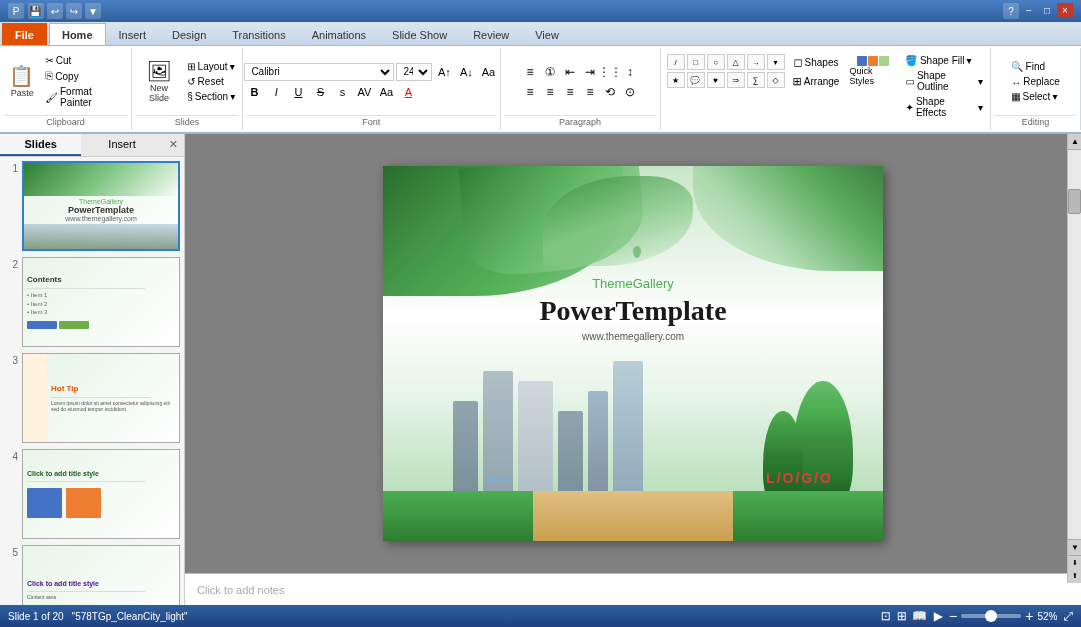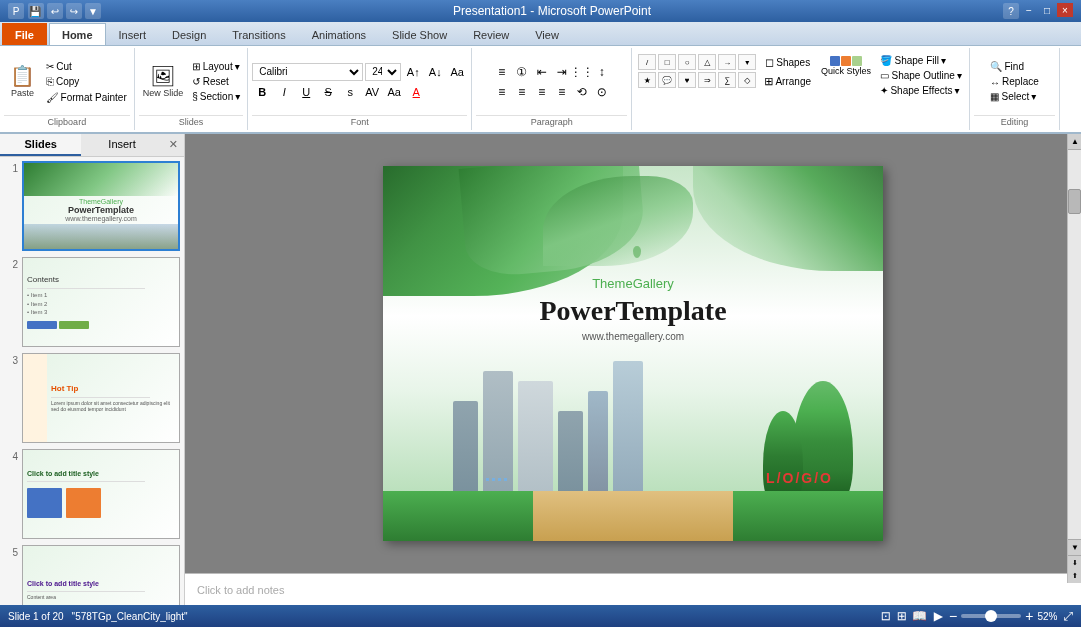--- a/index.html
+++ b/index.html
@@ -273,21 +273,21 @@
     .font-row { display: flex; align-items: center; gap: 2px; }
     .font-select {
       border: 1px solid #ccc;
       font-size: 10px;
       padding: 1px 2px;
       height: 18px;
       background: white;
       cursor: pointer;
     }
     .font-size-select { width: 36px; }
-    .font-name-select { width: 111px; }
+    .font-name-select { width: 150px; }
     .format-btn {
       width: 20px; height: 18px;
       border: 1px solid transparent;
       background: transparent;
       cursor: pointer;
       font-size: 11px;
       display: flex; align-items: center; justify-content: center;
       border-radius: 2px;
     }
     .para-btn { width: 18px; height: 18px; border: 1px solid transparent; background: transparent; cursor: pointer; font-size: 12px; display: flex; align-items: center; justify-content: center; border-radius: 2px; }
@@ -323,21 +323,20 @@
   <div class="title-bar">
     <div class="title-bar-left">
       <div class="qa-icon">P</div>
       <div class="quick-access">
         <div class="qa-icon">💾</div>
         <div class="qa-icon">↩</div>
         <div class="qa-icon">↪</div>
         <div class="qa-icon">▼</div>
       </div>
     </div>
-    <div class="title-bar-center">Presentation1 - Microsoft PowerPoint</div>
     <div class="title-bar-right">
       <div class="qa-icon">?</div>
       <div class="title-bar-btn">−</div>
       <div class="title-bar-btn">□</div>
       <div class="title-bar-btn close">×</div>
     </div>
   </div>
 
   <div class="ribbon-tabs">
     <div class="ribbon-tab file-tab">File</div>
@@ -567,21 +566,21 @@
               </div>
               <div style="width:100%;height:30%;background:linear-gradient(to bottom,rgba(80,130,180,0.3),rgba(60,100,60,0.6));"></div>
             </div>
           </div>
         </div>
 
         <div class="slide-item">
           <div class="slide-num">2</div>
           <div class="slide-thumb thumb-2">
             <div class="slide-thumb-inner" style="padding:4px;align-items:flex-start;">
-              <div style="font-size:8px;font-weight:normal;color:#333;margin-bottom:2px;">Contents</div>
+              <div style="font-size:8px;font-weight:bold;color:#333;margin-bottom:2px;">Contents</div>
               <div class="thumb-line"></div>
               <div style="font-size:6px;color:#666;line-height:1.4;">
                 <div>• Item 1</div>
                 <div>• Item 2</div>
                 <div>• Item 3</div>
               </div>
               <div style="display:flex;gap:2px;margin-top:4px;">
                 <div style="width:30px;height:8px;background:#4472C4;border-radius:1px;"></div>
                 <div style="width:30px;height:8px;background:#70AD47;border-radius:1px;"></div>
               </div>

